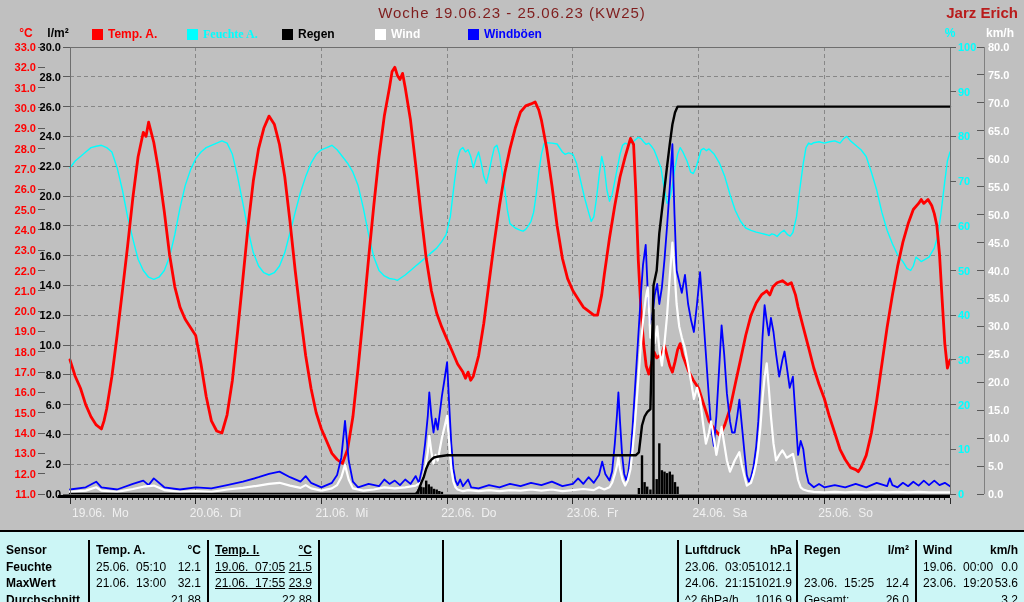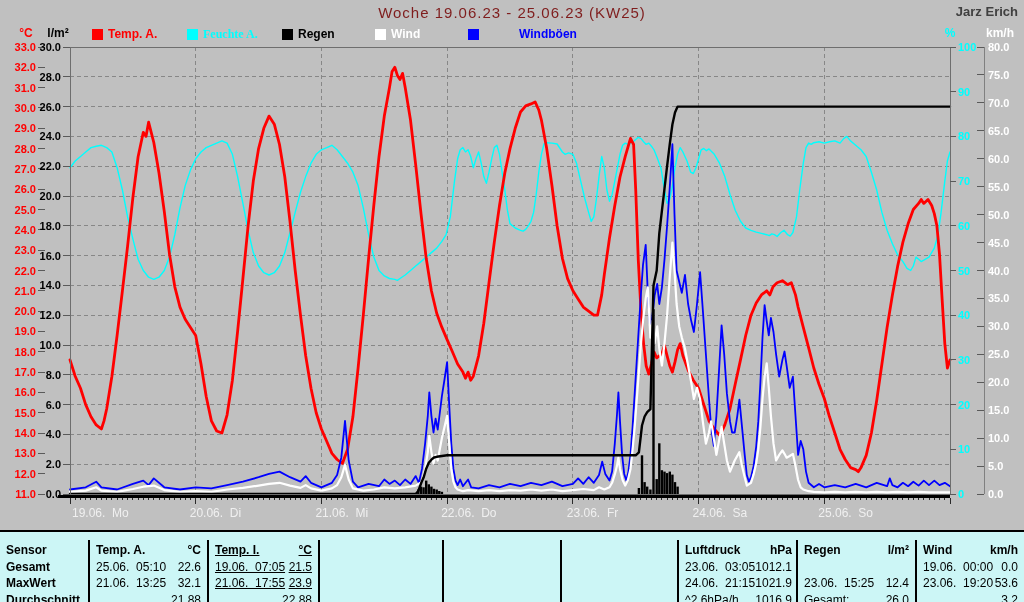--- a/index.html
+++ b/index.html
@@ -1,21 +1,21 @@
 <!DOCTYPE html>
 <html><head>
 <meta charset="utf-8">
 <style>
   *{box-sizing:border-box}
   html,body{width:1024px;height:602px;margin:0;padding:0;background:#c0c0c0;
     font-family:"Liberation Sans",sans-serif;overflow:hidden;position:relative}
   #chart-svg{position:absolute;left:0;top:0}
   .page-title{position:absolute;top:4px;left:0;width:100%;text-align:center;
     color:#7f1d1d;font-size:15px;letter-spacing:1px}
-  .station{position:absolute;top:4px;right:6px;color:#404040;font-size:13px;font-weight:bold}
+  .station{position:absolute;top:4px;right:6px;color:#b91c1c;font-size:15px;font-weight:bold}
   .legend{position:absolute;top:27px;left:0;height:14px;width:100%}
   .legend-item{position:absolute;top:0;display:flex;align-items:center;height:14px}
   .legend-box{width:11px;height:11px;display:inline-block;margin-right:5px}
   .legend-lbl{font-size:12px;font-weight:bold;white-space:pre}
   #stats{position:absolute;left:0;top:530px;width:1024px;height:72px;
     background:#ccf6f6;border-top:2px solid #000}
   .col{position:absolute;top:8px;height:100%;padding:2px 6px 0 6px;overflow:hidden}
   .col.sep{border-left:2px solid #000}
   .tline{height:16.5px;display:flex;justify-content:space-between;align-items:center;
     font-size:12px;color:#000;white-space:pre}
@@ -435,37 +435,37 @@
       <span class="legend-lbl" style="color: rgb(0, 255, 255);">Feuchte A.</span>
     </div>
     <div class="legend-item" style="left: 282px;">
       <span class="legend-box" style="background: rgb(0, 0, 0);"></span>
       <span class="legend-lbl" style="color: rgb(0, 0, 0);">Regen</span>
     </div>
     <div class="legend-item" style="left: 375px;">
       <span class="legend-box" style="background: rgb(255, 255, 255);"></span>
       <span class="legend-lbl" style="color: rgb(255, 255, 255);">Wind</span>
     </div>
-    <div class="legend-item" style="left: 468px; gap: 35px;">
+    <div class="legend-item" style="left: 468px;">
       <span class="legend-box" style="background: rgb(0, 0, 255);"></span>
       <span class="legend-lbl" style="color: rgb(0, 0, 255);">Windböen</span>
     </div>
   </div>
 
 <div id="stats">
     <div class="col" style="left: 0px; width: 88px;">
       <div class="tline b"><span>Sensor</span><span></span></div>
-      <div class="tline b"><span>Gesamt</span><span></span></div>
+      <div class="tline b"><span>Feuchte</span><span></span></div>
       <div class="tline b"><span>MaxWert</span><span></span></div>
       <div class="tline b"><span>Durchschnitt</span><span></span></div>
     </div>
     <div class="col sep" style="left: 88px; width: 119px;">
       <div class="tline b"><span>Temp. A.</span><span>°C</span></div>
-      <div class="tline"><span>25.06.  05:10</span><span>22.6</span></div>
-      <div class="tline"><span>21.06.  13:25</span><span>32.1</span></div>
+      <div class="tline"><span>25.06.  05:10</span><span>12.1</span></div>
+      <div class="tline"><span>21.06.  13:00</span><span>32.1</span></div>
       <div class="tline"><span></span><span>21.88</span></div>
     </div>
     <div class="col sep" style="left: 207px; width: 111px; text-decoration: underline;">
       <div class="tline b"><span>Temp. I.</span><span>°C</span></div>
       <div class="tline"><span>19.06.  07:05</span><span>21.5</span></div>
       <div class="tline"><span>21.06.  17:55</span><span>23.9</span></div>
       <div class="tline"><span></span><span>22.88</span></div>
     </div>
     <div class="col sep" style="left: 318px; width: 124px;">
       <div class="tline b"><span></span><span></span></div>

